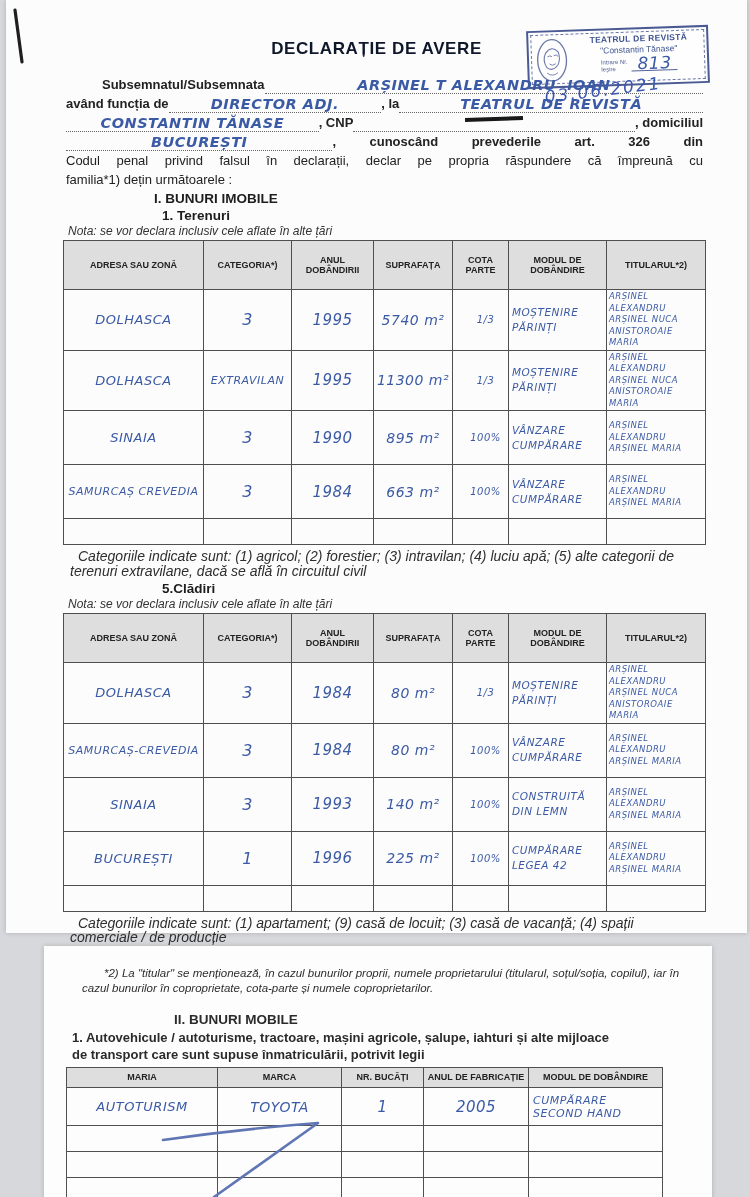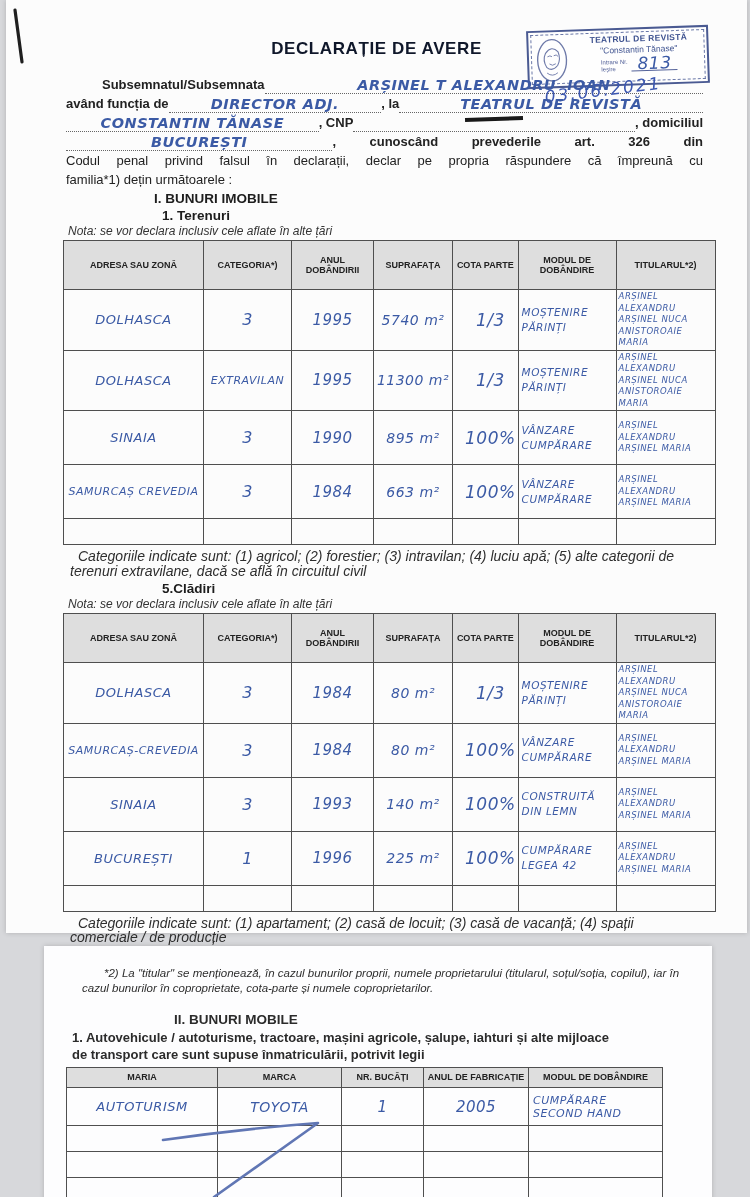--- a/index.html
+++ b/index.html
@@ -78,21 +78,21 @@
     background: #dedede; font-size: 9px; font-weight: bold;
     line-height: 10px; padding: 14px 1px; text-align: center; color:#222;
   }
   td { vertical-align: middle; text-align: center; padding: 1px 2px; }
   tr.data td { height: 54px; }
   tr.empty td { height: 26px; }
   .c-adresa { font-size: 13px; }
   .c-cat    { font-size: 16px; }
   .c-anul   { font-size: 15px; }
   .c-supr   { font-size: 14px; }
-  .c-cota   { font-size: 17px; padding-left: 12px; }
+  .c-cota   { font-size: 10px; padding-left: 12px; }
   .c-mod    { font-size: 10.5px; text-align: left; padding-left: 3px; white-space: pre-line; line-height: 15px;}
   .c-tit    { font-size: 8.5px;  text-align: left; padding-left: 2px; white-space: pre-line; line-height: 11.5px;}
 
   .footnote { margin: 4px 46px 0 64px; font-size: 14px; font-style: italic;
               line-height: 14.5px; color:#2e2e2e; text-indent: 8px;}
   .footnote-plain { text-indent: 0; }
 
   
   .fn2 { margin: 20px 32px 0 38px; font-size: 11.5px; font-style: italic;
          line-height: 15px; color:#2e2e2e; text-indent: 22px; }
@@ -321,21 +321,21 @@
           <td></td>
           <td></td>
           <td></td>
           <td></td>
           <td></td>
           <td></td>
     </tr>
   </tbody>
     </table>
 
-  <div class="footnote">Categoriile indicate sunt: (1) apartament; (2) casă de locuit; (3) casă de vacanță; (4) spații comerciale / de producție</div>
+  <div class="footnote">Categoriile indicate sunt: (1) apartament; (9) casă de locuit; (3) casă de vacanță; (4) spații comerciale / de producție</div>
   <div class="footnote footnote-plain">*1) Prin familie se înțelege soțul/soția și copii aflați în întreținerea acestora.</div>
 </div>
 
 <div class="page" id="page2">
   <div class="fn2">*2) La "titular" se menționează, în cazul bunurilor proprii, numele proprietarului (titularul, soțul/soția, copilul), iar în cazul bunurilor în coproprietate, cota-parte și numele coproprietarilor.</div>
   <div class="h-mobile">II. BUNURI MOBILE</div>
   <div class="auto-head">
     <div>1. Autovehicule / autoturisme,  tractoare, mașini agricole, șalupe, iahturi și alte mijloace</div>
     <div>de transport care sunt supuse înmatriculării, potrivit legii</div>
   </div>

